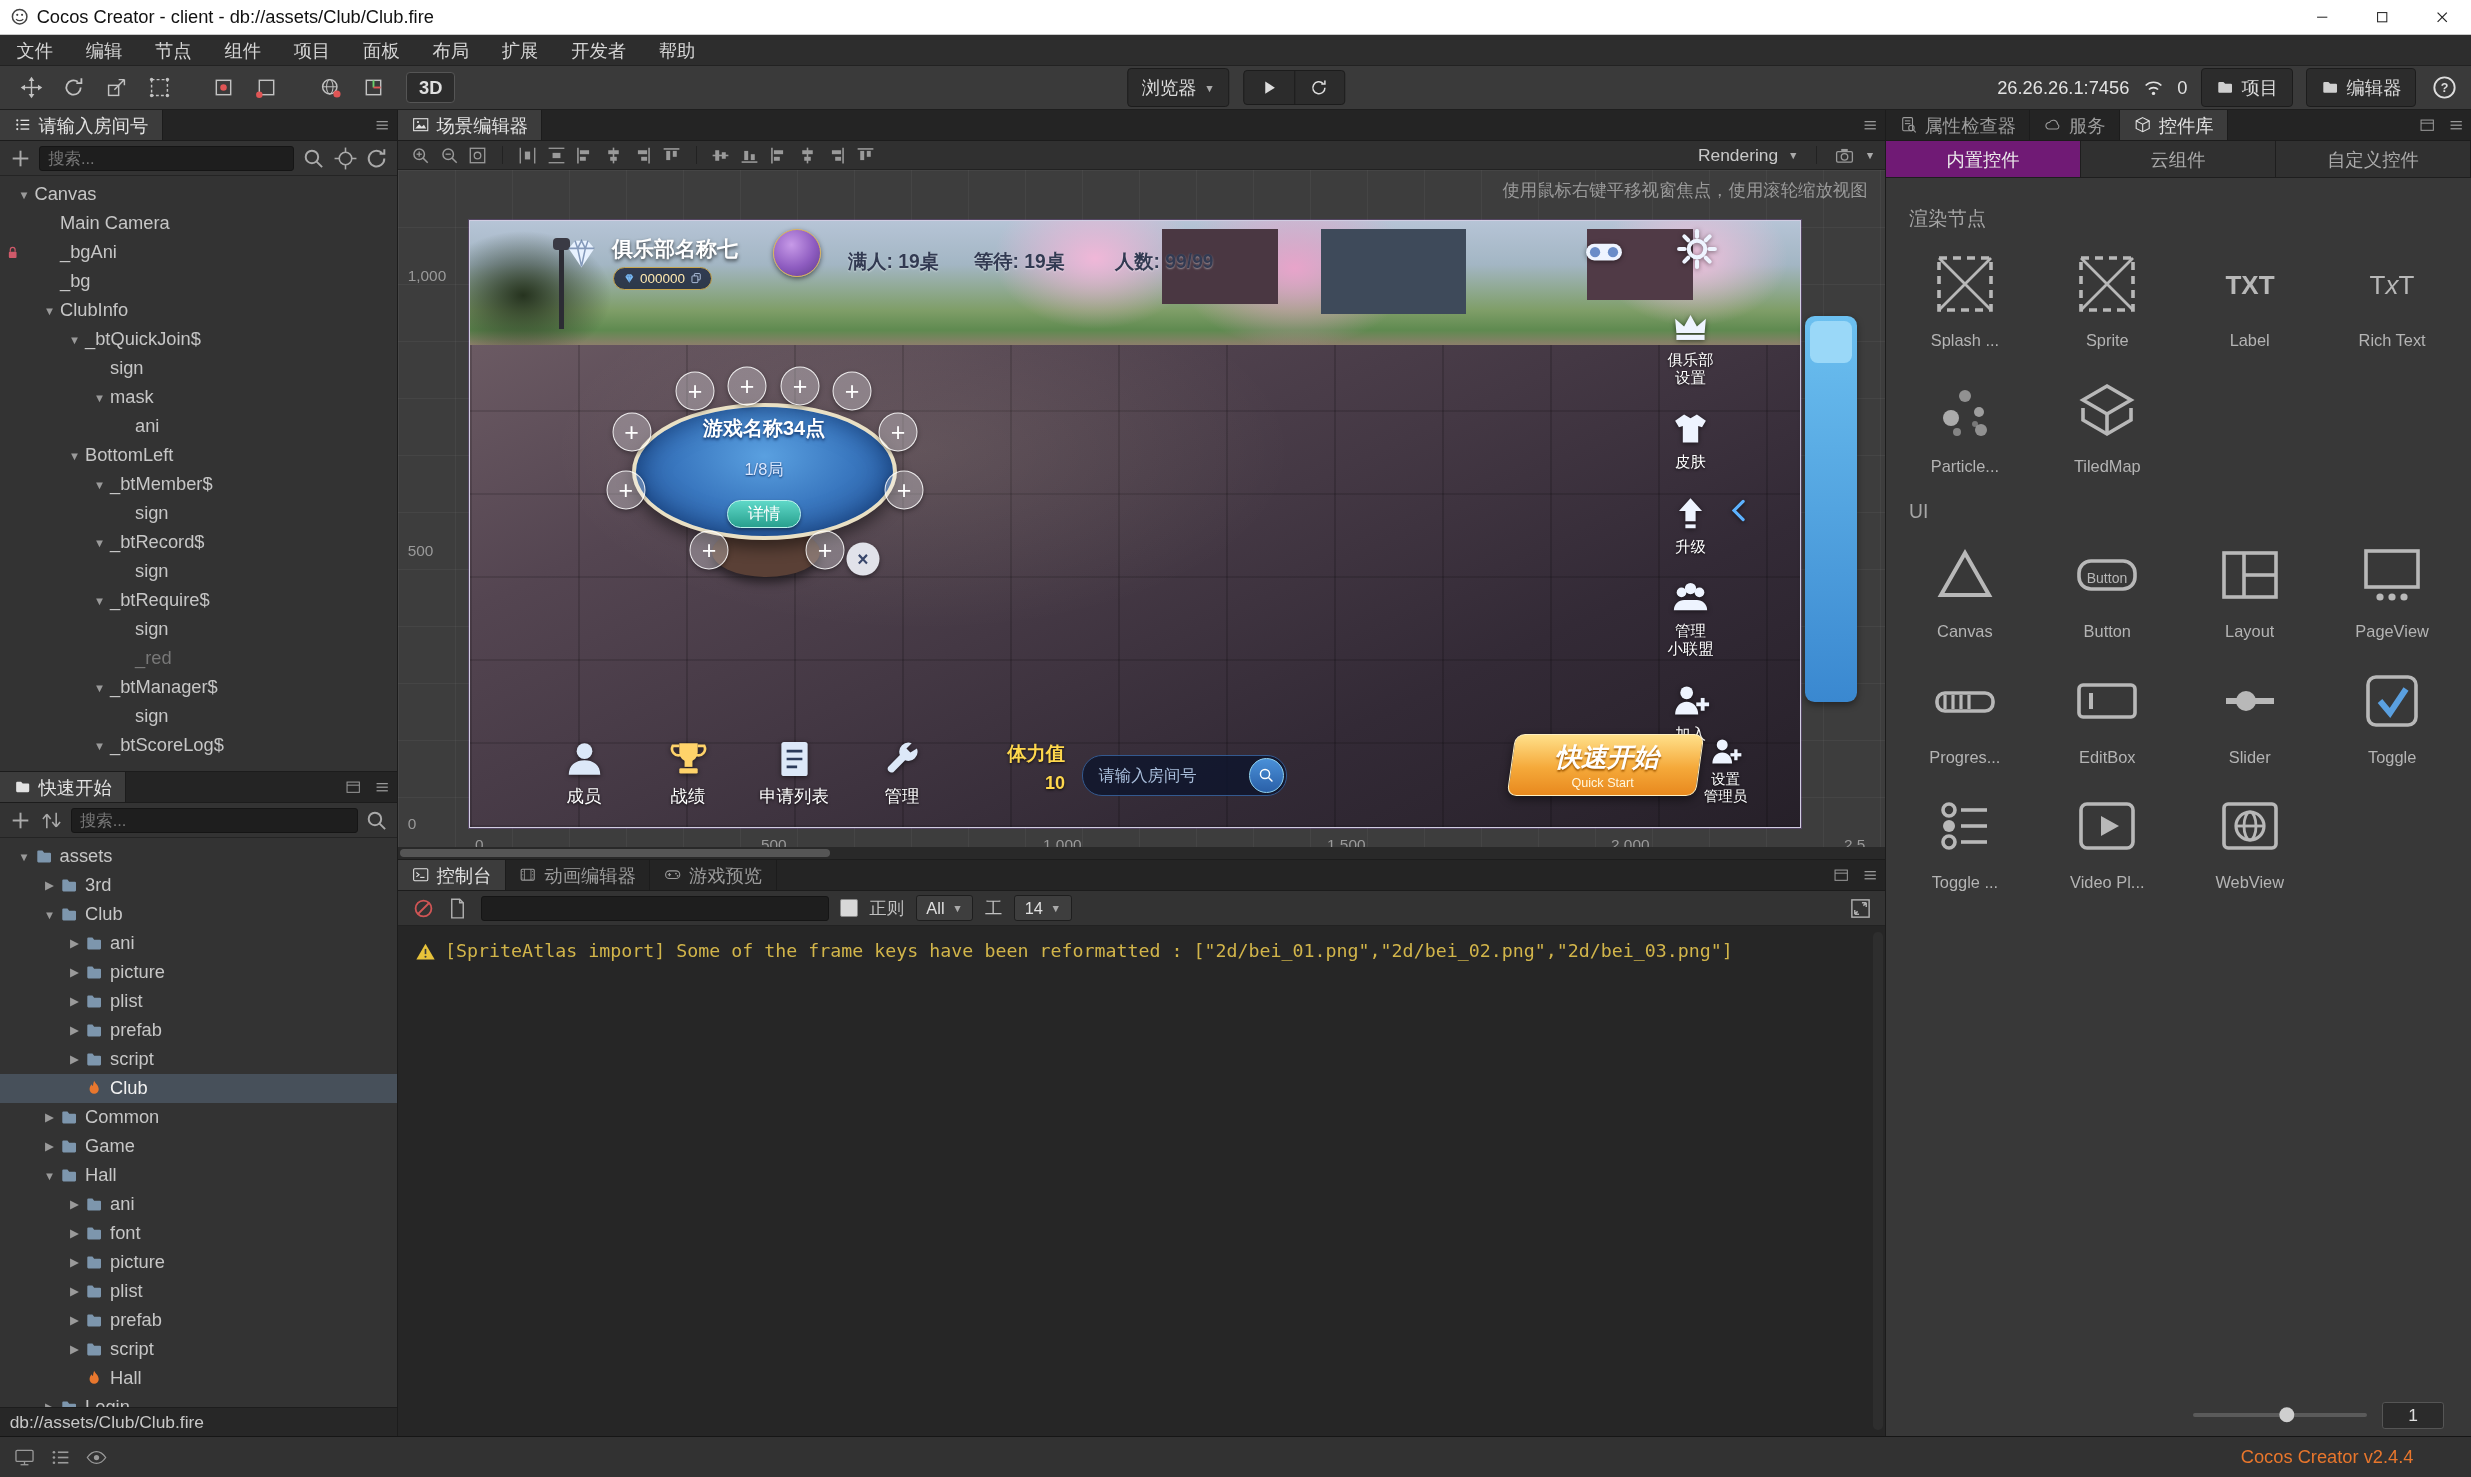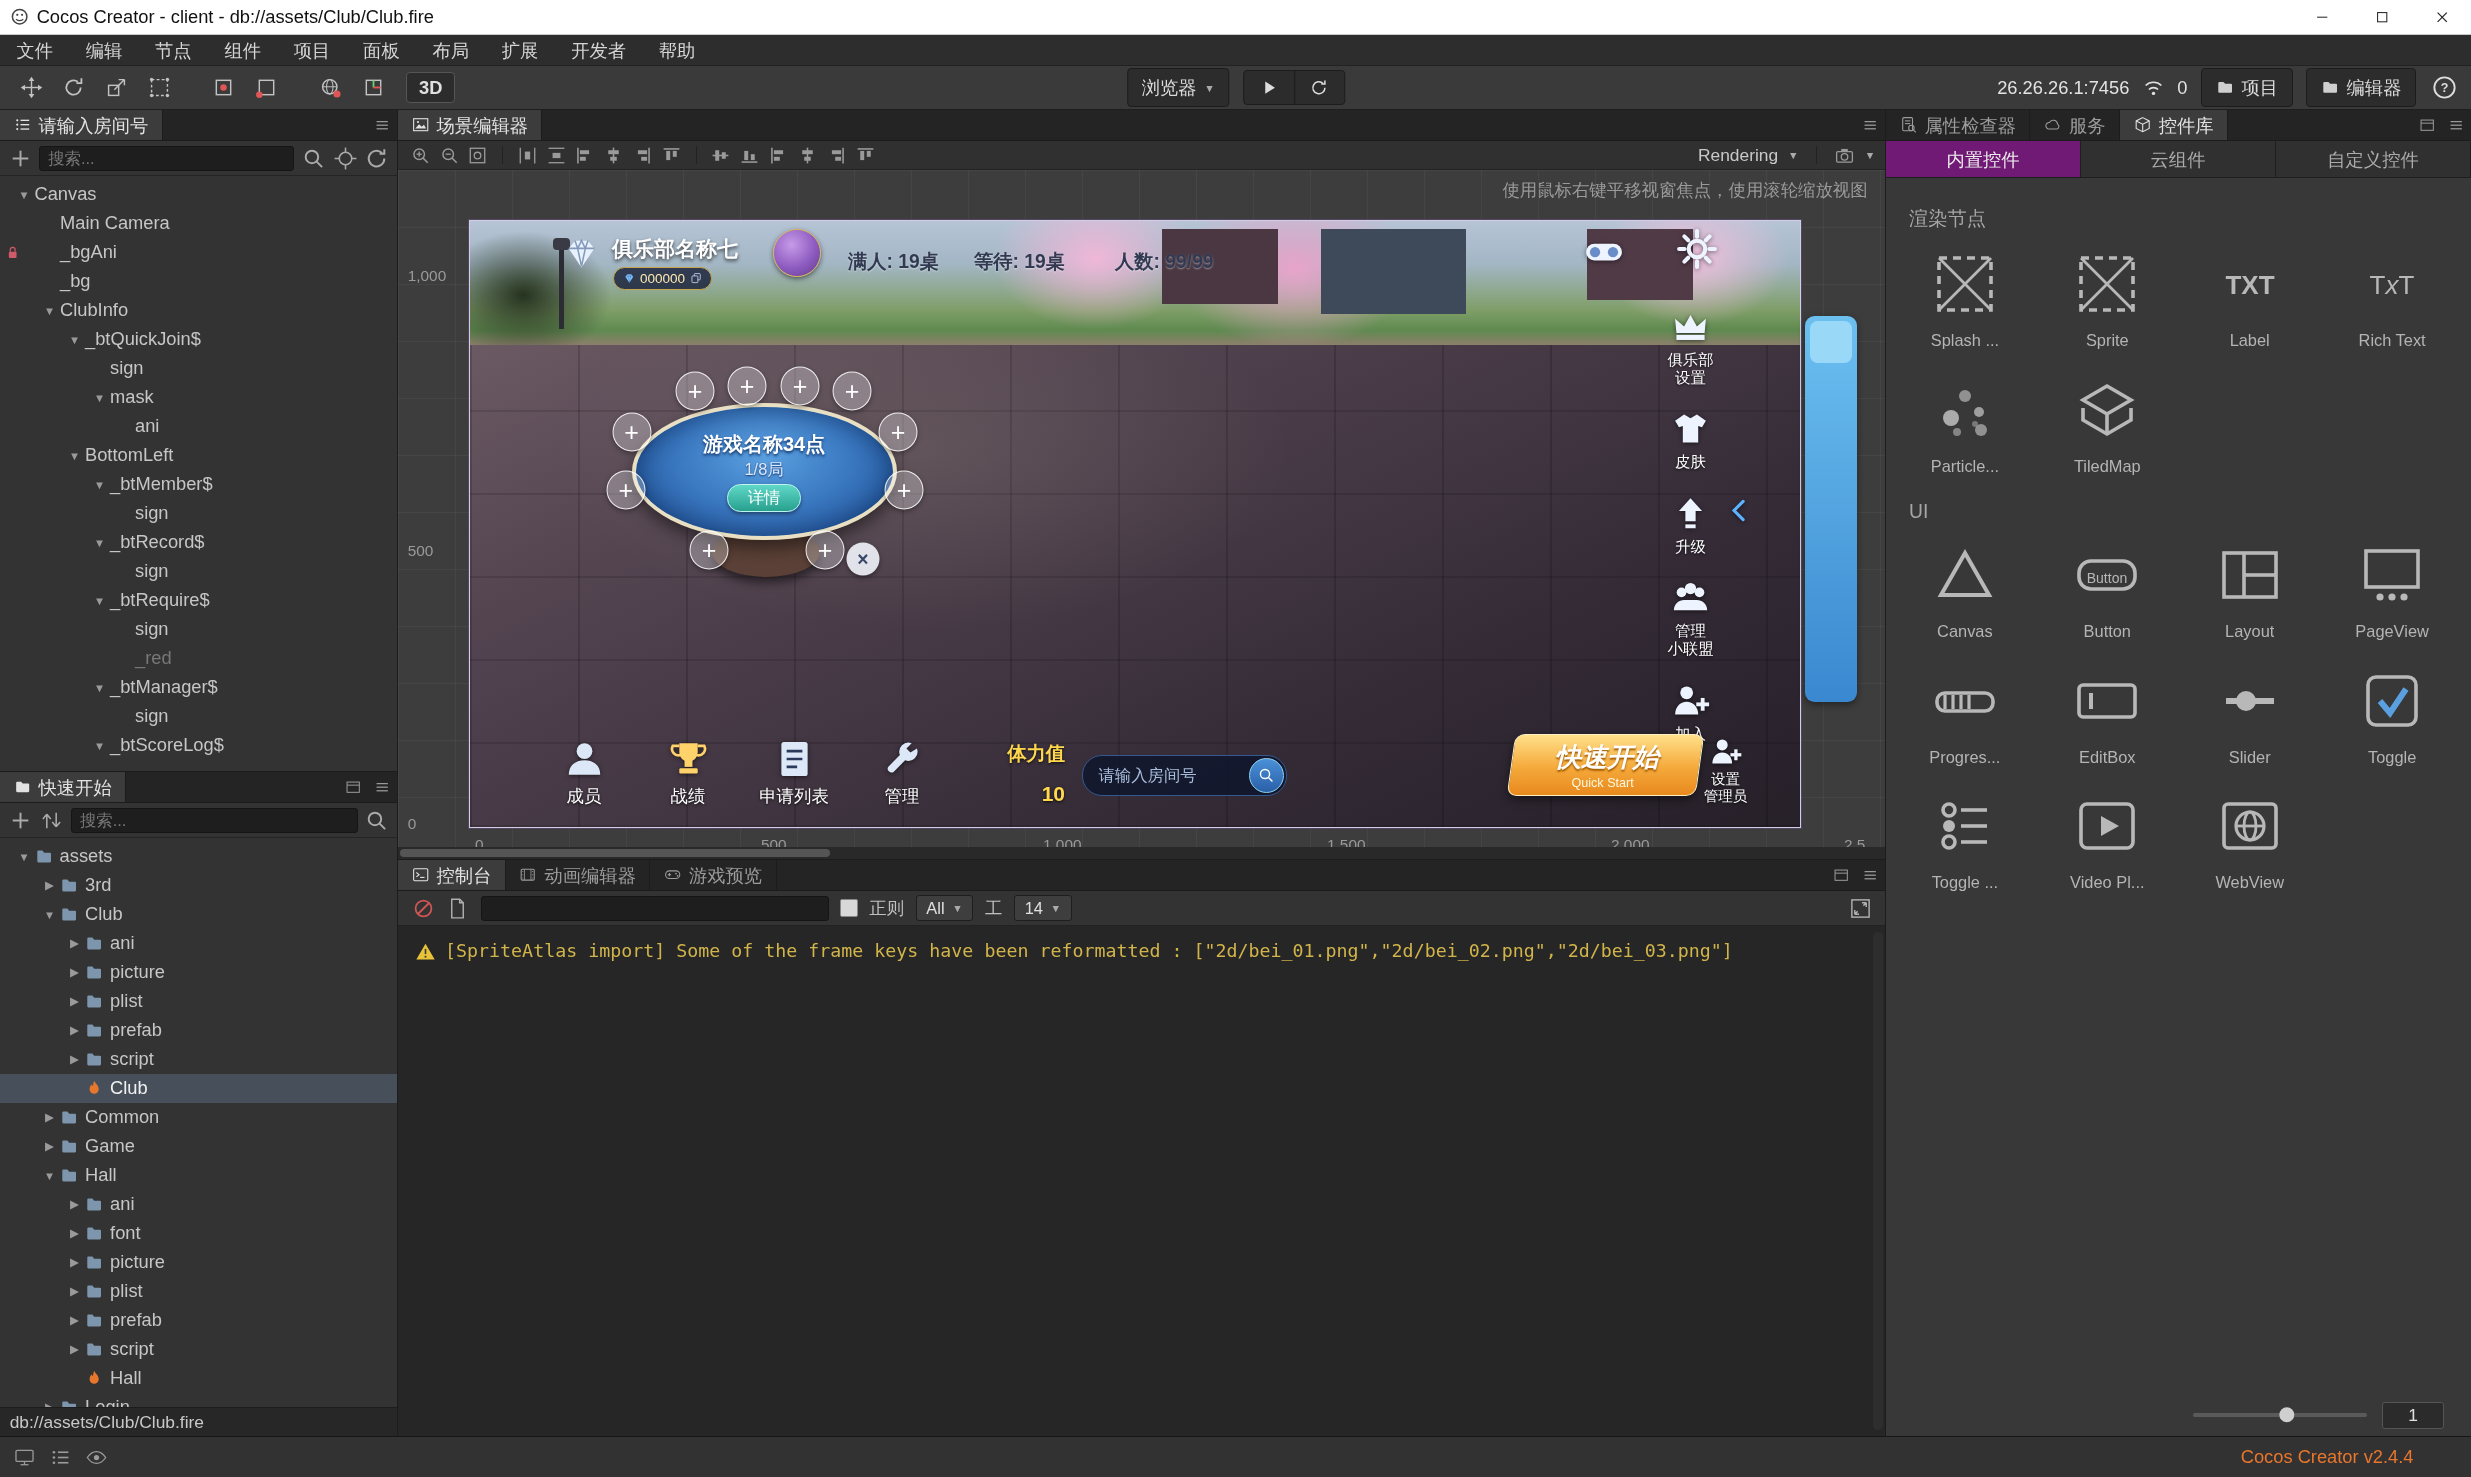--- a/index.html
+++ b/index.html
@@ -128,21 +128,21 @@
   .gstat.s0{left:378px}.gstat.s1{left:504px}.gstat.s2{left:645px}
   .top-ic{position:absolute;color:#eef4ff;filter:drop-shadow(0 1.9px 2.9px rgba(0,0,0,.5))}
   .top-ic.pad{left:1108px;top:9.7px;width:52px;height:41px}
   .top-ic.gear{left:1205px;top:5.8px;width:44px;height:44px}
 
   .table-zone{position:absolute;left:150px;top:153px;width:290px;height:237px}
   .pedestal{position:absolute;left:92px;top:153px;width:108px;height:50px;border-radius:50%;background:#5a4036;box-shadow:0 5.8px 9.7px rgba(0,0,0,.5)}
   .table-oval{position:absolute;left:11.6px;top:29px;width:265px;height:137px;border-radius:50%;
     background:radial-gradient(ellipse at 50% 38%, #5aa0e0 0%, #3a78c0 48%, #1f4f94 100%);
     border:4.8px solid #e9e0c4;box-shadow:0 7.7px 15.4px rgba(0,0,0,.45), inset 0 0 27px rgba(0,25,70,.55);
-    display:flex;flex-direction:column;align-items:center;justify-content:center;gap:1px}
+    display:flex;flex-direction:column;align-items:center;justify-content:center;gap:17px}
   .tname{font-size:20px;font-weight:bold;color:#fff;text-shadow:0 1.9px 2.9px rgba(0,30,80,.8)}
   .tround{font-size:16.4px;color:#dbe8ff;text-shadow:0 1px 1.9px rgba(0,30,80,.8)}
   .tdetail{margin-top:1.9px;padding:1.9px 19.3px;border-radius:13.5px;font-size:16.4px;color:#fff;
     background:linear-gradient(#5fd8c8,#28a08e);border:1px solid #bdf5ec;box-shadow:0 1.9px 3.9px rgba(0,0,0,.4)}
   .seat{position:absolute;width:39px;height:39px;border-radius:50%;transform:translate(-50%,-50%);
     background:rgba(250,252,255,.28);border:1.9px solid rgba(255,255,255,.85);color:#fff;font-size:25px;line-height:1;
     display:flex;align-items:center;justify-content:center;box-shadow:0 1.9px 5.8px rgba(0,0,0,.35)}
   .tclose{position:absolute;left:243px;top:185px;width:33px;height:33px;border-radius:50%;transform:translate(-50%,-50%);
     background:rgba(245,248,255,.88);color:#39476b;font-size:19.3px;font-weight:bold;display:flex;align-items:center;justify-content:center;
     box-shadow:0 1.9px 4.8px rgba(0,0,0,.4)}
@@ -153,21 +153,21 @@
   .side-item .lbl{font-size:15.4px;color:#fff;text-align:center;white-space:pre-line;line-height:1.15;text-shadow:0 1px 2.9px rgba(0,0,0,.8)}
   .chev{position:absolute;left:1255px;top:272px;width:29px;height:35px;color:#5db2ff;filter:drop-shadow(0 1px 1.9px rgba(0,0,0,.6))}
 
   .bottom-bar{position:absolute;left:0;right:0;bottom:0;height:93px}
   .bm-item{position:absolute;top:3.9px;width:87px;transform:translateX(-50%);display:flex;flex-direction:column;align-items:center;gap:3.9px}
   .bm-item .ic{width:42px;height:42px;color:#dce8f8;filter:drop-shadow(0 1.9px 2.9px rgba(0,0,0,.55))}
   .bm-item.gold .ic{color:#ffd36a}
   .bm-item .lbl{font-size:17.4px;color:#fff;text-shadow:0 1px 2.9px rgba(0,0,0,.85);white-space:nowrap}
   .stamina{position:absolute;left:502px;top:5.8px;width:93px;text-align:right}
   .stamina .l1{font-size:19.3px;font-weight:bold;color:#ffd84d;text-shadow:0 1px 2.9px rgba(0,0,0,.8)}
-  .stamina .l2{font-size:21px;font-weight:bold;color:#ffd84d;margin-top:15px;text-shadow:0 1px 2.9px rgba(0,0,0,.8)}
+  .stamina .l2{font-size:18px;font-weight:bold;color:#ffd84d;margin-top:6px;text-shadow:0 1px 2.9px rgba(0,0,0,.8)}
   .room-input{position:absolute;left:612px;top:21px;width:205px;height:41px;border-radius:20px;
     background:rgba(13,21,44,.82);border:1.9px solid #33598f;display:flex;align-items:center}
   .room-input .ph{font-size:16.4px;color:#a7bcd9;padding-left:15.4px}
   .room-input .go{position:absolute;right:1.9px;top:1.9px;width:35px;height:35px;border-radius:50%;color:#fff;
     background:linear-gradient(#4a90d8,#2a60a8);border:1px solid #8fd2f0;display:flex;align-items:center;justify-content:center}
   .room-input .go .ic{width:18.3px;height:18.3px}
   .quick-start{position:absolute;left:1041px;top:0px;width:189px;height:62px;transform:skewX(-8deg);
     background:linear-gradient(180deg,#ffe08a 0%,#f5a93a 55%,#e8891e 100%);
     border:1.9px solid #fff0c0;border-radius:9.7px;box-shadow:0 3.9px 9.7px rgba(0,0,0,.45);
     display:flex;flex-direction:column;align-items:center;justify-content:center}

